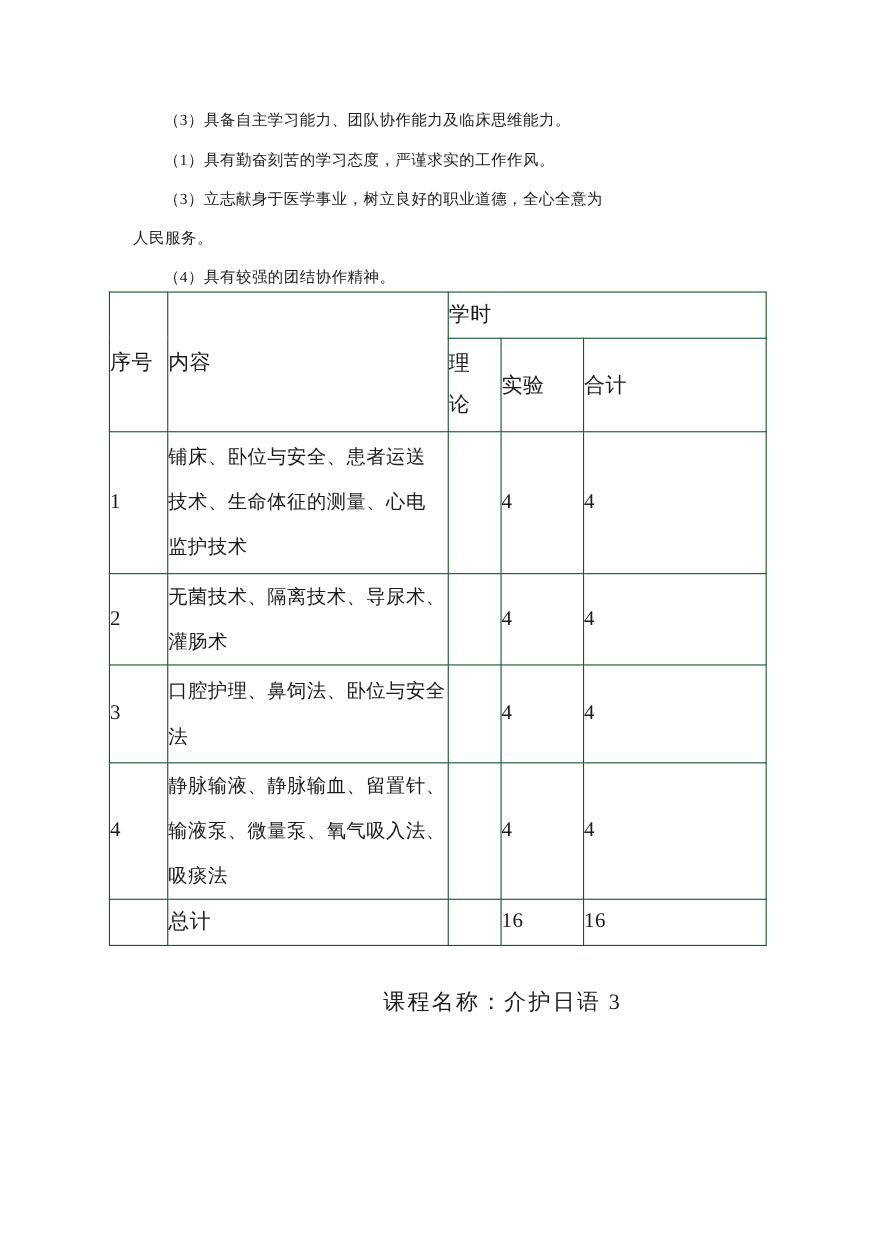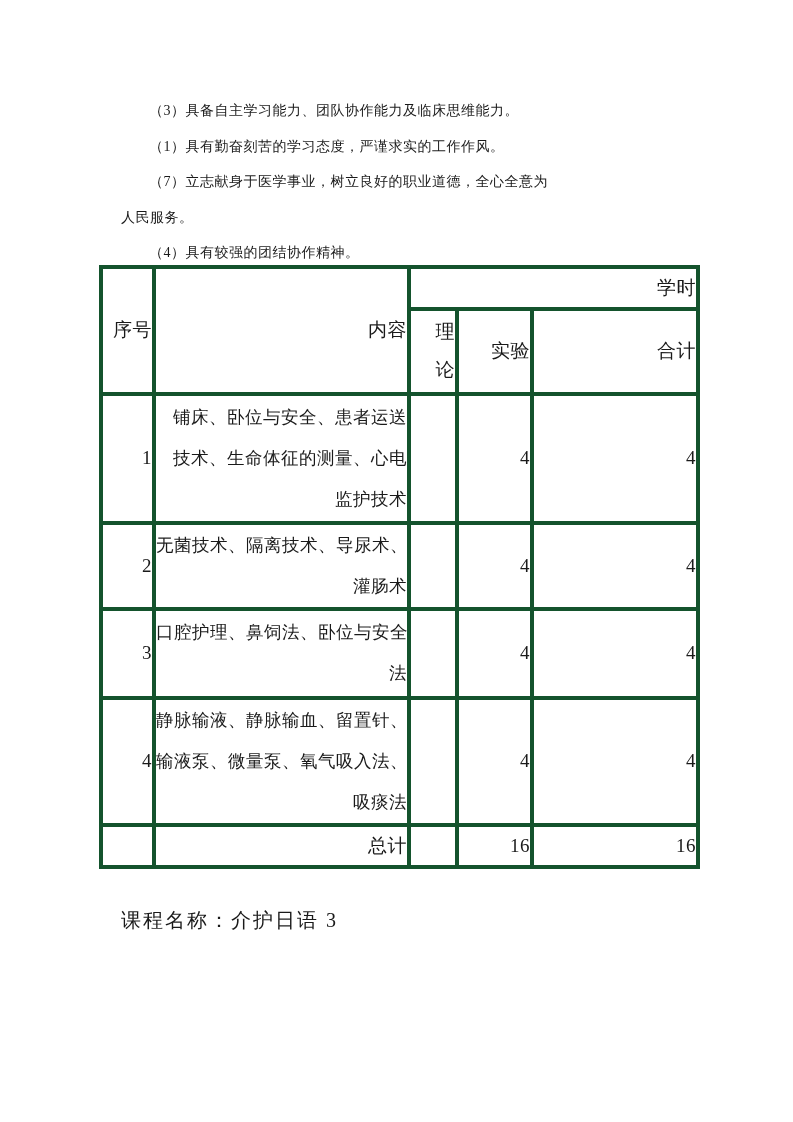--- a/index.html
+++ b/index.html
@@ -33,22 +33,22 @@
     text-indent: 0;
   }
   table.hours-table {
     border-collapse: collapse;
     table-layout: fixed;
     margin: -6px 0 0 99px;
     width: 597px;
     font-size: 19px;
   }
   table.hours-table td {
-    border: 4px solid #14532d;
-    text-align: right;
+    border: 1px solid #14532d;
+    text-align: left;
     vertical-align: middle;
     padding: 0;
     letter-spacing: 0.5px;
   }
   tr.hr1 { height: 42px; }
   tr.hr2 { height: 85px; }
   tr.row-1 { height: 129px; }
   tr.row-2 { height: 80px; }
   tr.row-3 { height: 89px; }
   tr.row-4 { height: 123px; }
@@ -64,31 +64,32 @@
   td.theory-head {
     white-space: pre-line;
     line-height: 38px;
   }
   .footer-line {
     margin: 40px 0 12px 121px;
     font-size: 20px;
     letter-spacing: 2px;
     line-height: 22px;
     white-space: pre;
+    text-align: center;
   }
 </style>
 </head>
 <body>
 
 <div class="page">
 
   <div class="text-block">
     <p class="para">（3）具备自主学习能力、团队协作能力及临床思维能力。</p>
     <p class="para">（1）具有勤奋刻苦的学习态度，严谨求实的工作作风。</p>
-    <p class="para">（7）立志献身于医学事业，树立良好的职业道德，全心全意为
+    <p class="para">（3）立志献身于医学事业，树立良好的职业道德，全心全意为
 人民服务。</p>
     <p class="para">（4）具有较强的团结协作精神。</p>
   </div>
 
   <table class="hours-table">
     <colgroup>
       <col style="width:53px">
       <col style="width:255px">
       <col style="width:48px">
       <col style="width:75px">

